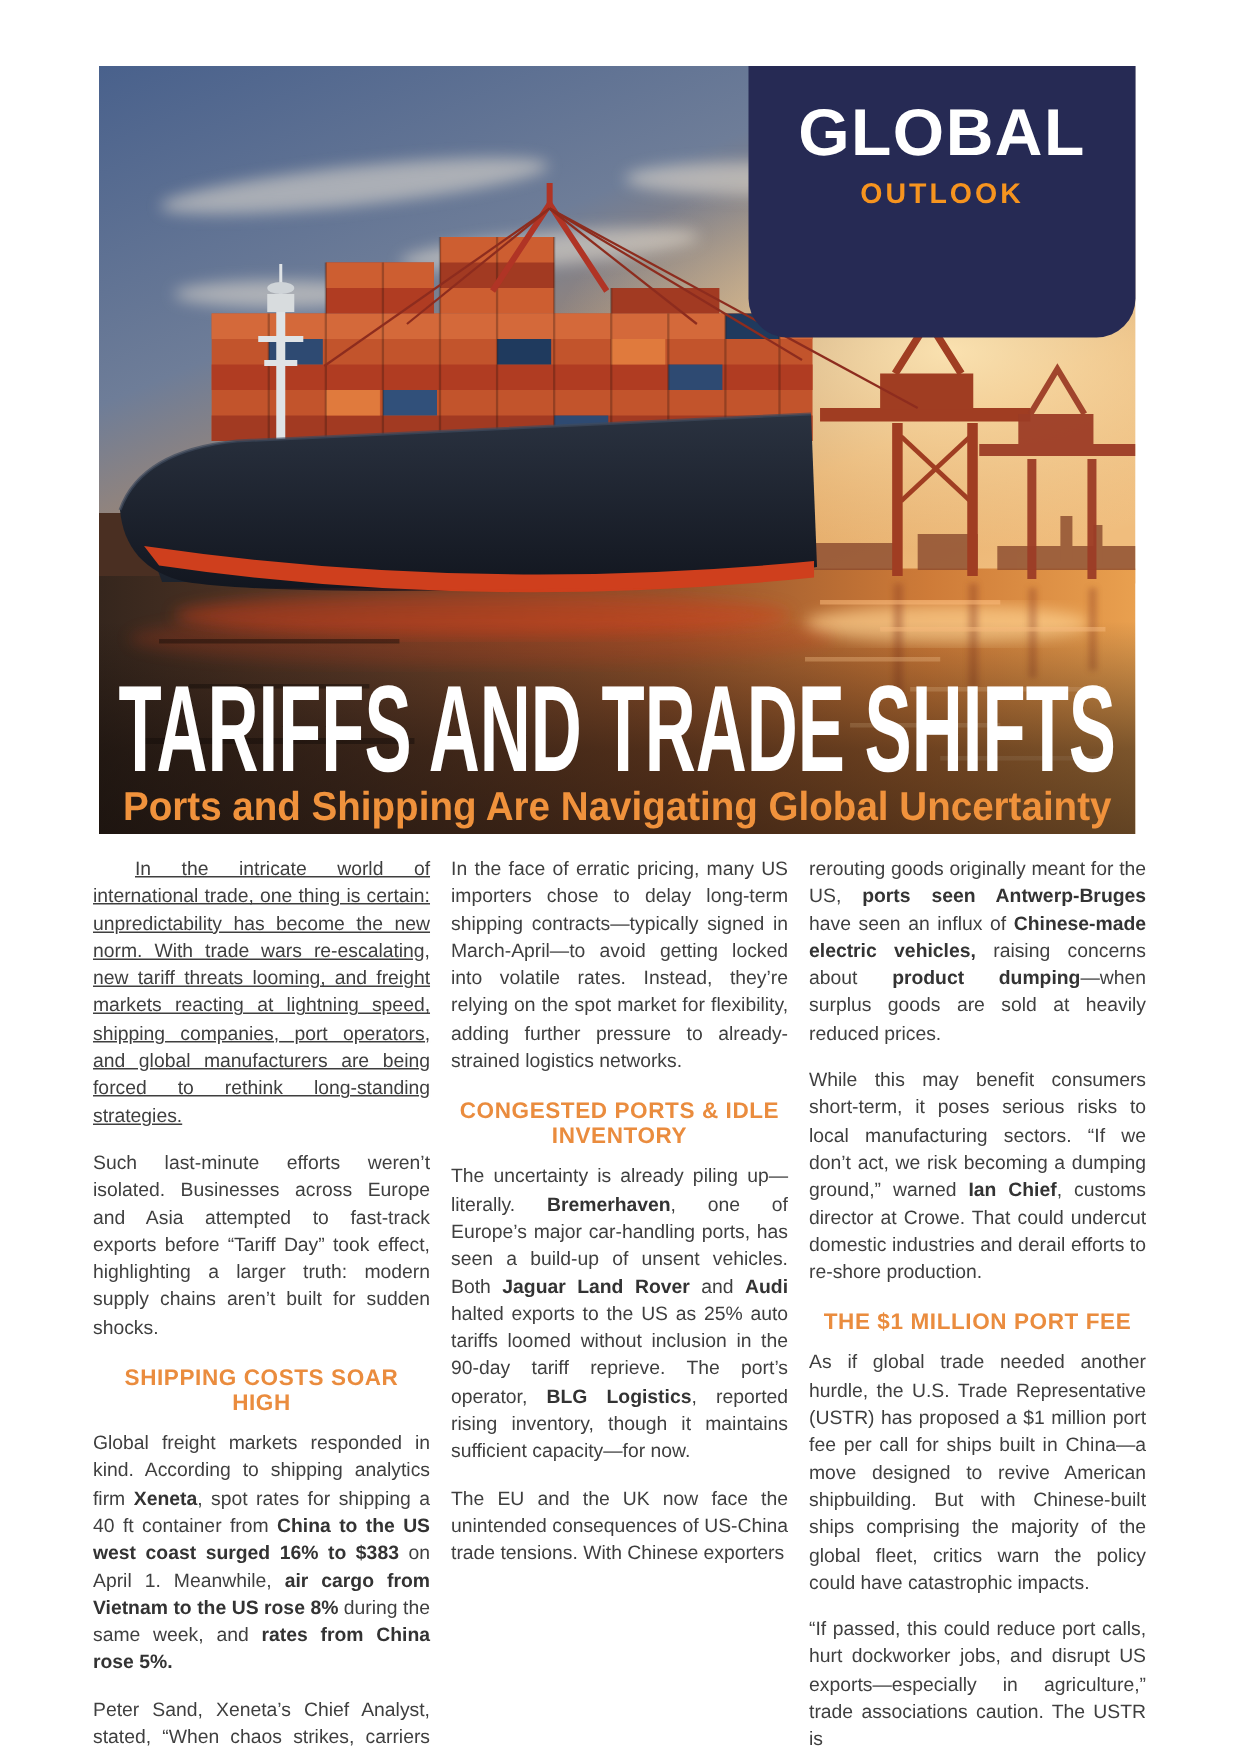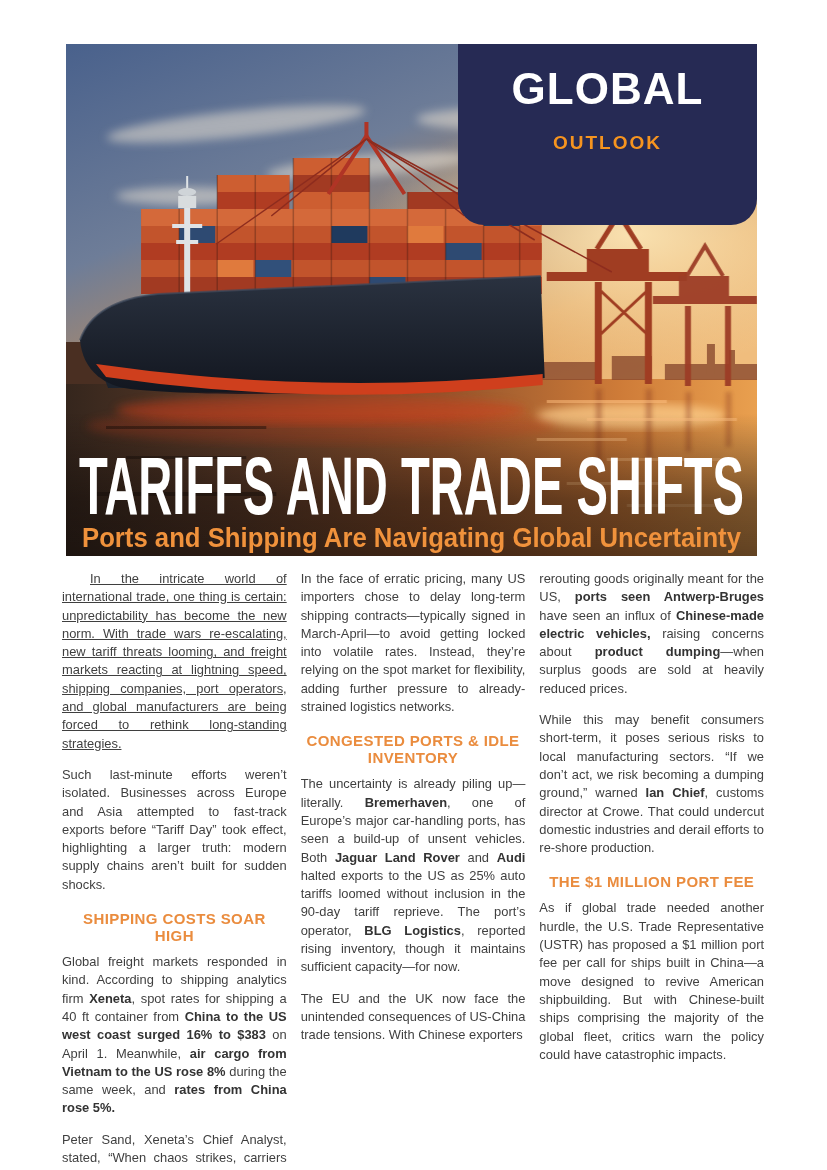--- a/index.html
+++ b/index.html
@@ -1,24 +1,24 @@
 <!DOCTYPE html>
 <html><head>
 <meta charset="utf-8">
 <style>
   html,body{margin:0;padding:0;background:#ffffff;}
   .page{position:relative;width:827px;height:1170px;background:#ffffff;overflow:hidden;
         font-family:"Liberation Sans",sans-serif;}
   
   .hero{position:absolute;left:66px;top:44px;width:691px;height:512px;}
   .hero-svg{position:absolute;left:0;top:0;width:100%;height:100%;display:block;}
-  .badge{position:absolute;top:0;right:0;width:299px;height:181px;background:#262a54;
+  .badge{position:absolute;top:0;right:0;width:258px;height:181px;background:#262a54;
          border-radius:0 0 26px 26px;text-align:center;box-sizing:border-box;padding-top:20px;}
   .badge-title{color:#ffffff;font-weight:800;font-size:44px;line-height:1.12;letter-spacing:1px;}
-  .badge-subtitle{color:#f6941f;font-weight:700;font-size:19px;letter-spacing:2px;margin-top:19px;}
+  .badge-subtitle{color:#f6941f;font-weight:700;font-size:19px;letter-spacing:2px;margin-top:6px;}
   
   .columns{position:absolute;left:62px;top:570px;width:702px;display:flex;gap:14px;}
   .col{flex:1;min-width:0;}
   .para{font-size:12.9px;line-height:18.3px;color:#3f3f3f;text-align:justify;margin:0 0 13px 0;}
   .para b{font-weight:700;color:#333333;}
   .para.indent{text-indent:28px;text-decoration:underline;}
   .sec-heading{font-size:15px;font-weight:700;color:#ea8c3e;letter-spacing:.4px;
                margin:16px 0 9px 0;text-align:center;}
   .col > .sec-heading:first-child{margin-top:0;}
 </style>
@@ -219,16 +219,17 @@
       <h3 class="sec-heading">CONGESTED PORTS &amp; IDLE INVENTORY</h3>
       <p class="para"><span>The uncertainty is already piling up—literally. </span><b>Bremerhaven</b><span>, one of Europe’s major car-handling ports, has seen a build-up of unsent vehicles. Both </span><b>Jaguar Land Rover</b><span> and </span><b>Audi</b><span> halted exports to the US as 25% auto tariffs loomed without inclusion in the 90-day tariff reprieve. The port’s operator, </span><b>BLG Logistics</b><span>, reported rising inventory, though it maintains sufficient capacity—for now.</span></p>
       <p class="para"><span>The EU and the UK now face the unintended consequences of US-China trade tensions. With Chinese exporters</span></p>
     </div>
 
     <div class="col">
       <p class="para"><span>rerouting goods originally meant for the US, </span><b>ports seen Antwerp-Bruges</b><span> have seen an influx of </span><b>Chinese-made electric vehicles,</b><span> raising concerns about </span><b>product dumping</b><span>—when surplus goods are sold at heavily reduced prices.</span></p>
       <p class="para"><span>While this may benefit consumers short-term, it poses serious risks to local manufacturing sectors. “If we don’t act, we risk becoming a dumping ground,” warned </span><b>Ian Chief</b><span>, customs director at Crowe. That could undercut domestic industries and derail efforts to re-shore production.</span></p>
       <h3 class="sec-heading">THE $1 MILLION PORT FEE</h3>
       <p class="para"><span>As if global trade needed another hurdle, the U.S. Trade Representative (USTR) has proposed a $1 million port fee per call for ships built in China—a move designed to revive American shipbuilding. But with Chinese-built ships comprising the majority of the global fleet, critics warn the policy could have catastrophic impacts.</span></p>
+      <p class="para"><span>“If passed, this could reduce port calls, hurt dockworker jobs, and disrupt US exports—especially in agriculture,” trade associations caution. The USTR is</span></p>
     </div>
 
   </div>
 </div>
 
 </body></html>

